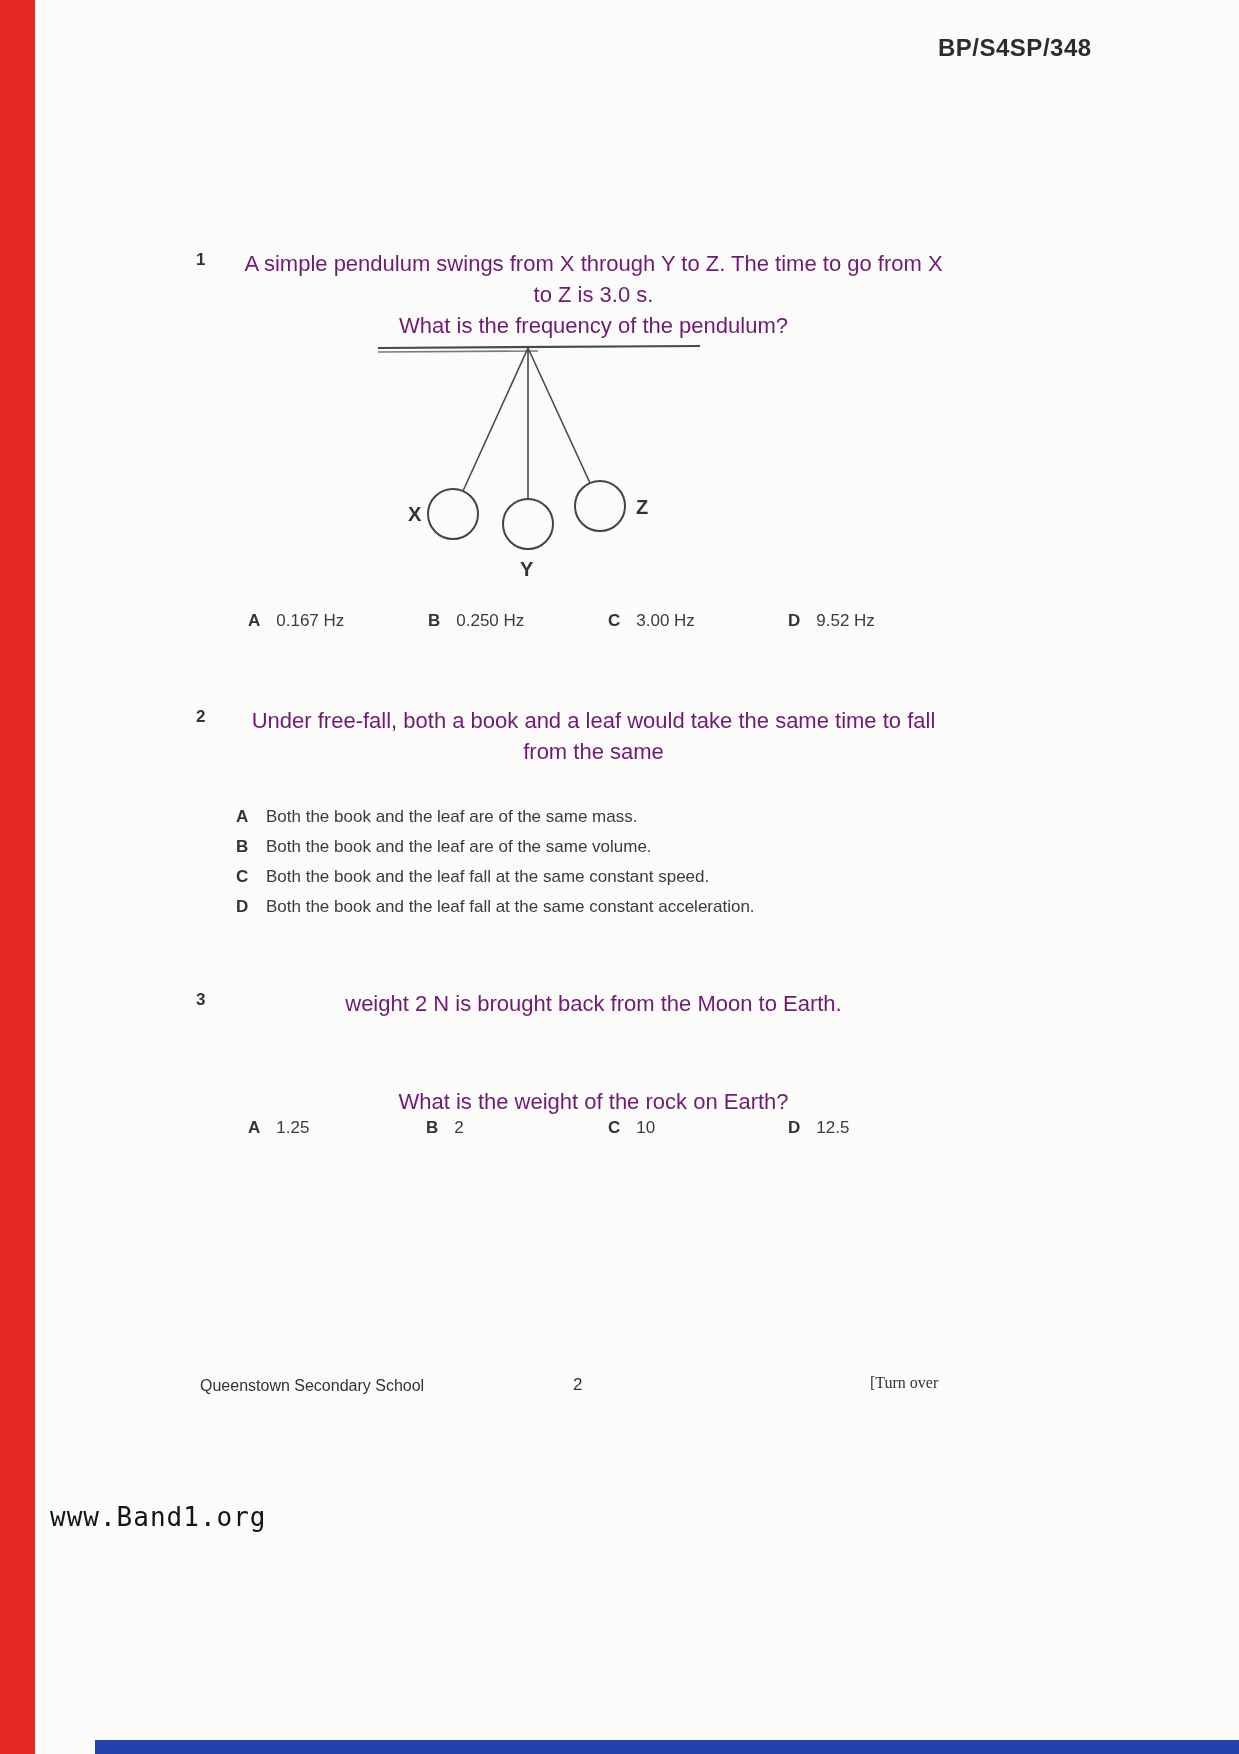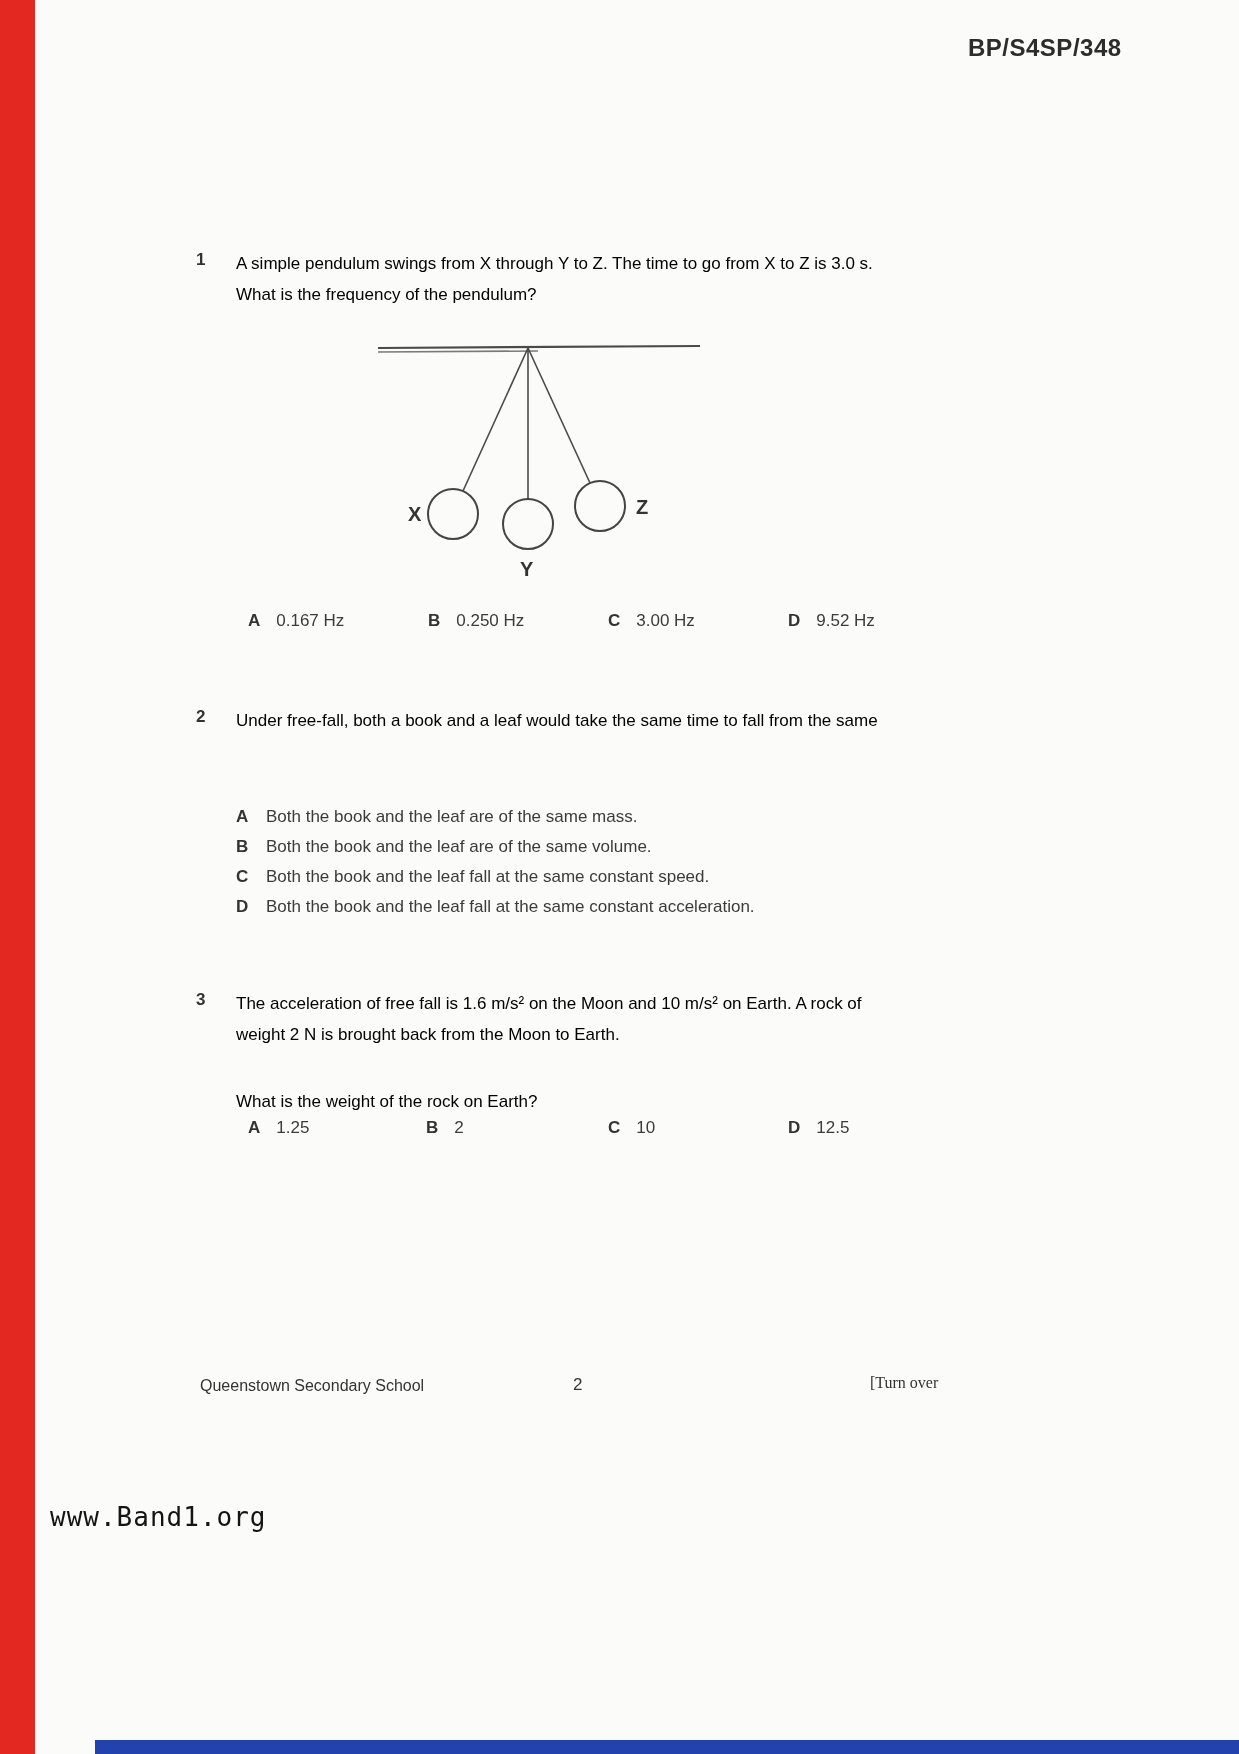--- a/index.html
+++ b/index.html
@@ -10,40 +10,40 @@
     font-family:"Liberation Sans", sans-serif;
     color:#3b3b3b;
     overflow:hidden;
     margin:0 auto;
   }
   .red-stripe{position:absolute;left:0;top:0;width:35px;height:1754px;background:#e22820;}
   .blue-bar{position:absolute;left:95px;right:0;bottom:0;height:14px;background:#2342ae;}
   .abs{position:absolute;}
   .exam-ref{font-size:24px;font-weight:600;color:#2c2c2c;letter-spacing:0.5px;}
   .qnum{font-size:17px;font-weight:bold;color:#333;}
-  .qtext{font-size:17px;line-height:31px;color:#000000;width:715px;}
+  .qtext{font-size:22px;line-height:31px;color:#701a75;width:715px;text-align:center;}
   .qtext .ln{display:block;}
   .choice{position:absolute;font-size:17px;color:#3b3b3b;white-space:nowrap;}
   .choice b{font-weight:bold;color:#333;margin-right:16px;}
   .optrow{display:flex;font-size:17px;line-height:30px;color:#3b3b3b;}
   .optrow b{width:30px;flex:0 0 30px;font-weight:bold;color:#333;}
   .footer-school{font-size:16px;font-weight:normal;color:#333;}
   .footer-page{font-size:17px;color:#333;}
   .footer-turnover{font-size:16px;color:#333;}
   .watermark{font-family:"DejaVu Sans Mono", monospace;font-size:26px;color:#141414;letter-spacing:1px;}
   svg text{font-family:"Liberation Sans", sans-serif;font-size:20px;font-weight:bold;fill:#333;}
 </style>
 </head>
 <body>
 
 <div class="page">
 
   <div class="red-stripe"></div>
 
-  <div class="abs exam-ref" style="left:938px;top:34px;margin-left:30px;">BP/S4SP/348</div>
+  <div class="abs exam-ref" style="left:938px;top:34px;">BP/S4SP/348</div>
 
   <div class="abs qnum" style="left:196px;top:250px;">1</div>
   <div class="abs qtext" style="left:236px;top:248px;">
     <span class="ln">A simple pendulum swings from X through Y to Z. The time to go from X to Z is 3.0 s.</span>
     <span class="ln">What is the frequency of the pendulum?</span>
   </div>
 
   <svg class="abs" style="left:368px;top:334px;" width="345" height="255" viewBox="0 0 345 255">
 
     <line x1="10" y1="14" x2="332" y2="12" stroke="#4a4a4a" stroke-width="2.2"></line>
@@ -96,21 +96,20 @@
       <span>Both the book and the leaf fall at the same constant speed.</span>
     </div>
     <div class="optrow">
       <b>D</b>
       <span>Both the book and the leaf fall at the same constant acceleration.</span>
     </div>
   </div>
 
   <div class="abs qnum" style="left:196px;top:990px;">3</div>
   <div class="abs qtext" style="left:236px;top:988px;">
-    <span class="ln">The acceleration of free fall is 1.6 m/s² on the Moon and 10 m/s² on Earth. A rock of</span>
     <span class="ln">weight 2 N is brought back from the Moon to Earth.</span>
   </div>
 
   <div class="abs qtext" style="left:236px;top:1086px;">What is the weight of the rock on Earth?</div>
 
   <div>
     <span class="choice" style="left:248px;top:1118px;">
       <b>A</b><span>1.25</span>
     </span>
     <span class="choice" style="left:426px;top:1118px;">

